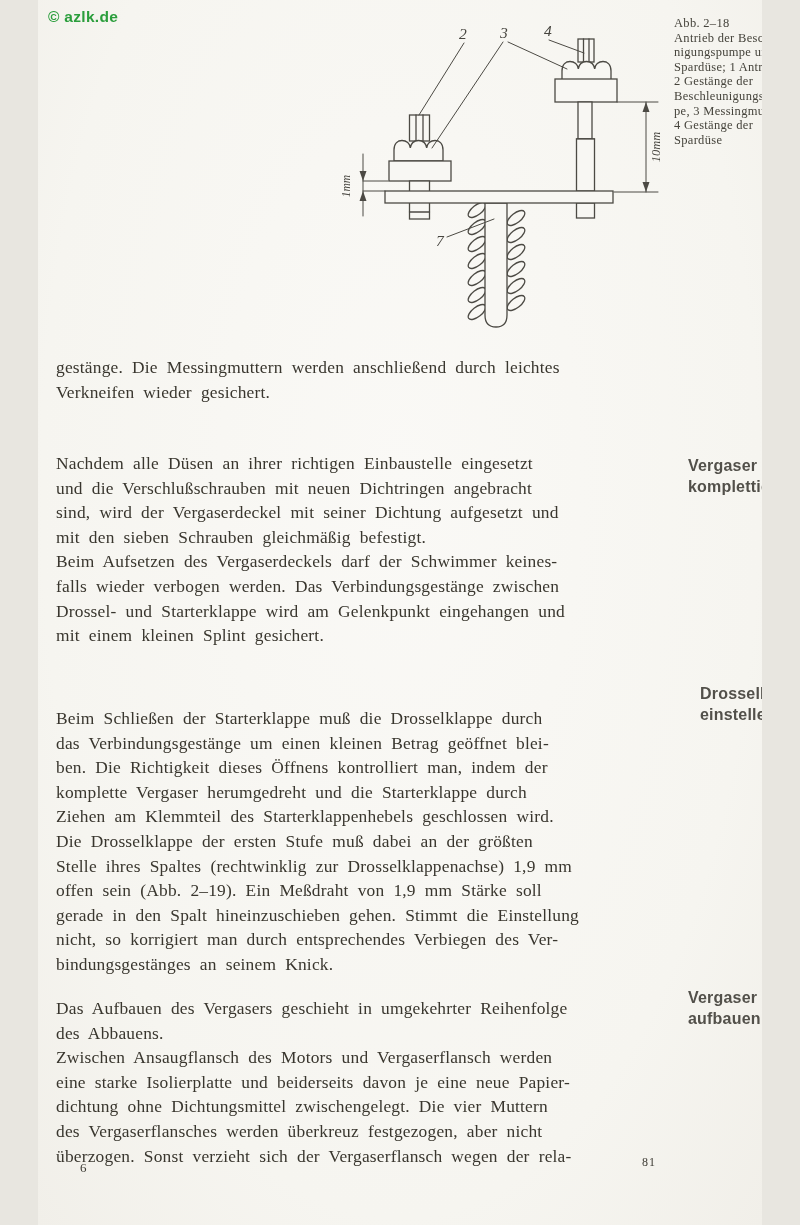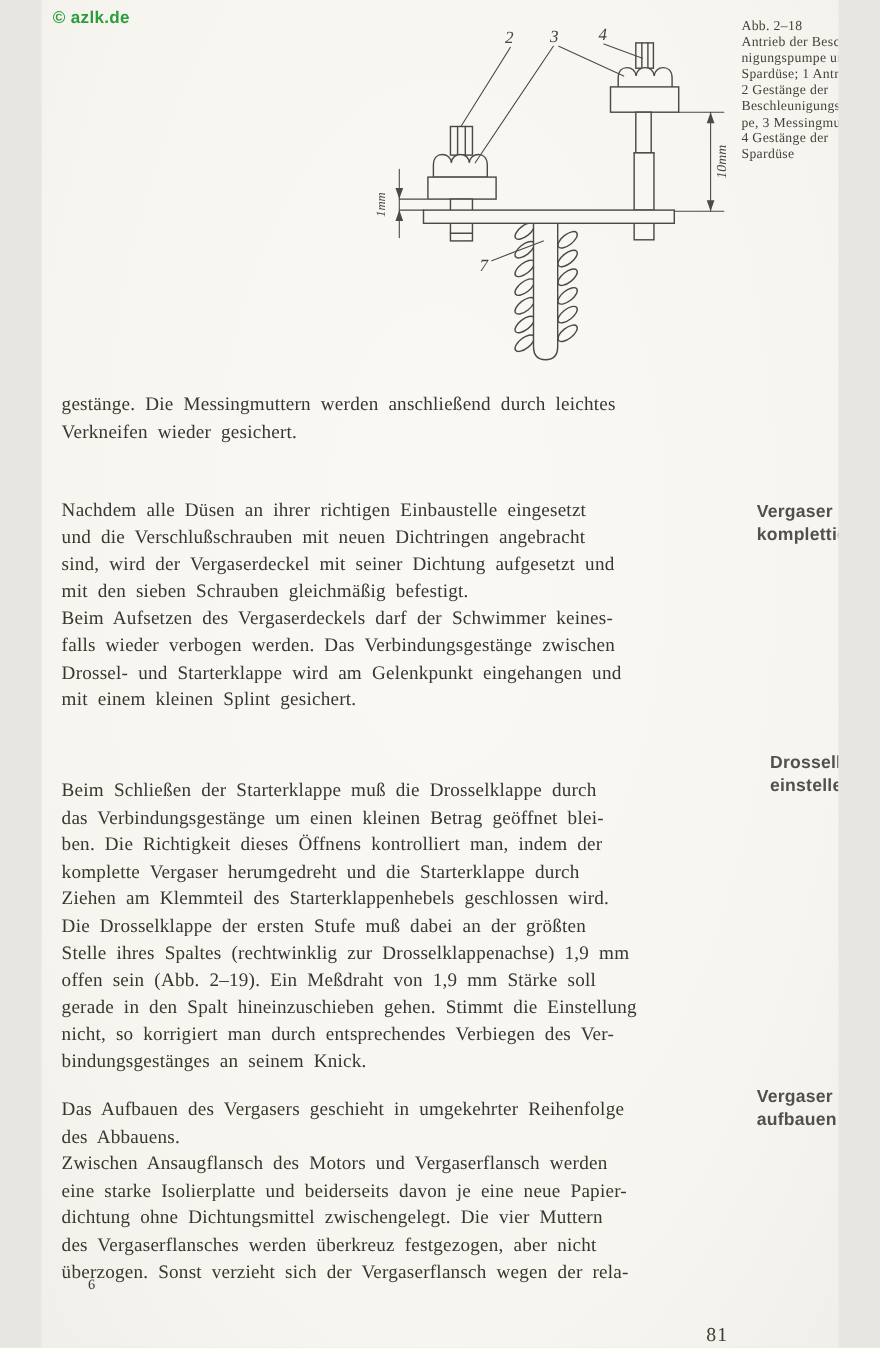--- a/index.html
+++ b/index.html
@@ -42,21 +42,21 @@
     font-family:"Liberation Sans", sans-serif;
     font-size:16px;line-height:20.5px;font-weight:700;
     color:#52504a;letter-spacing:.2px;
     white-space:pre-line;margin:0;
   }
   .mn-0{top:456px;}
   .mn-1{top:684px;margin-left:12px;}
   .mn-2{top:988px;}
   .pageno{position:absolute;color:#3c3a33;}
   .pageno-left{left:42px;top:1160px;font-size:13px;}
-  .pageno-right{left:604px;top:1203px;font-size:18px;letter-spacing:1px;}
+  .pageno-right{left:604px;top:1155px;font-size:12px;letter-spacing:1px;}
 </style>
 </head>
 <body>
 
 <div class="page">
 
   <div class="watermark" style="color:#2b9e3c;">© azlk.de</div>
 
   <figure class="figure">
     <svg viewBox="0 0 340 345" fill="none" stroke="#4c4a44" stroke-width="1.3" stroke-linecap="round">

